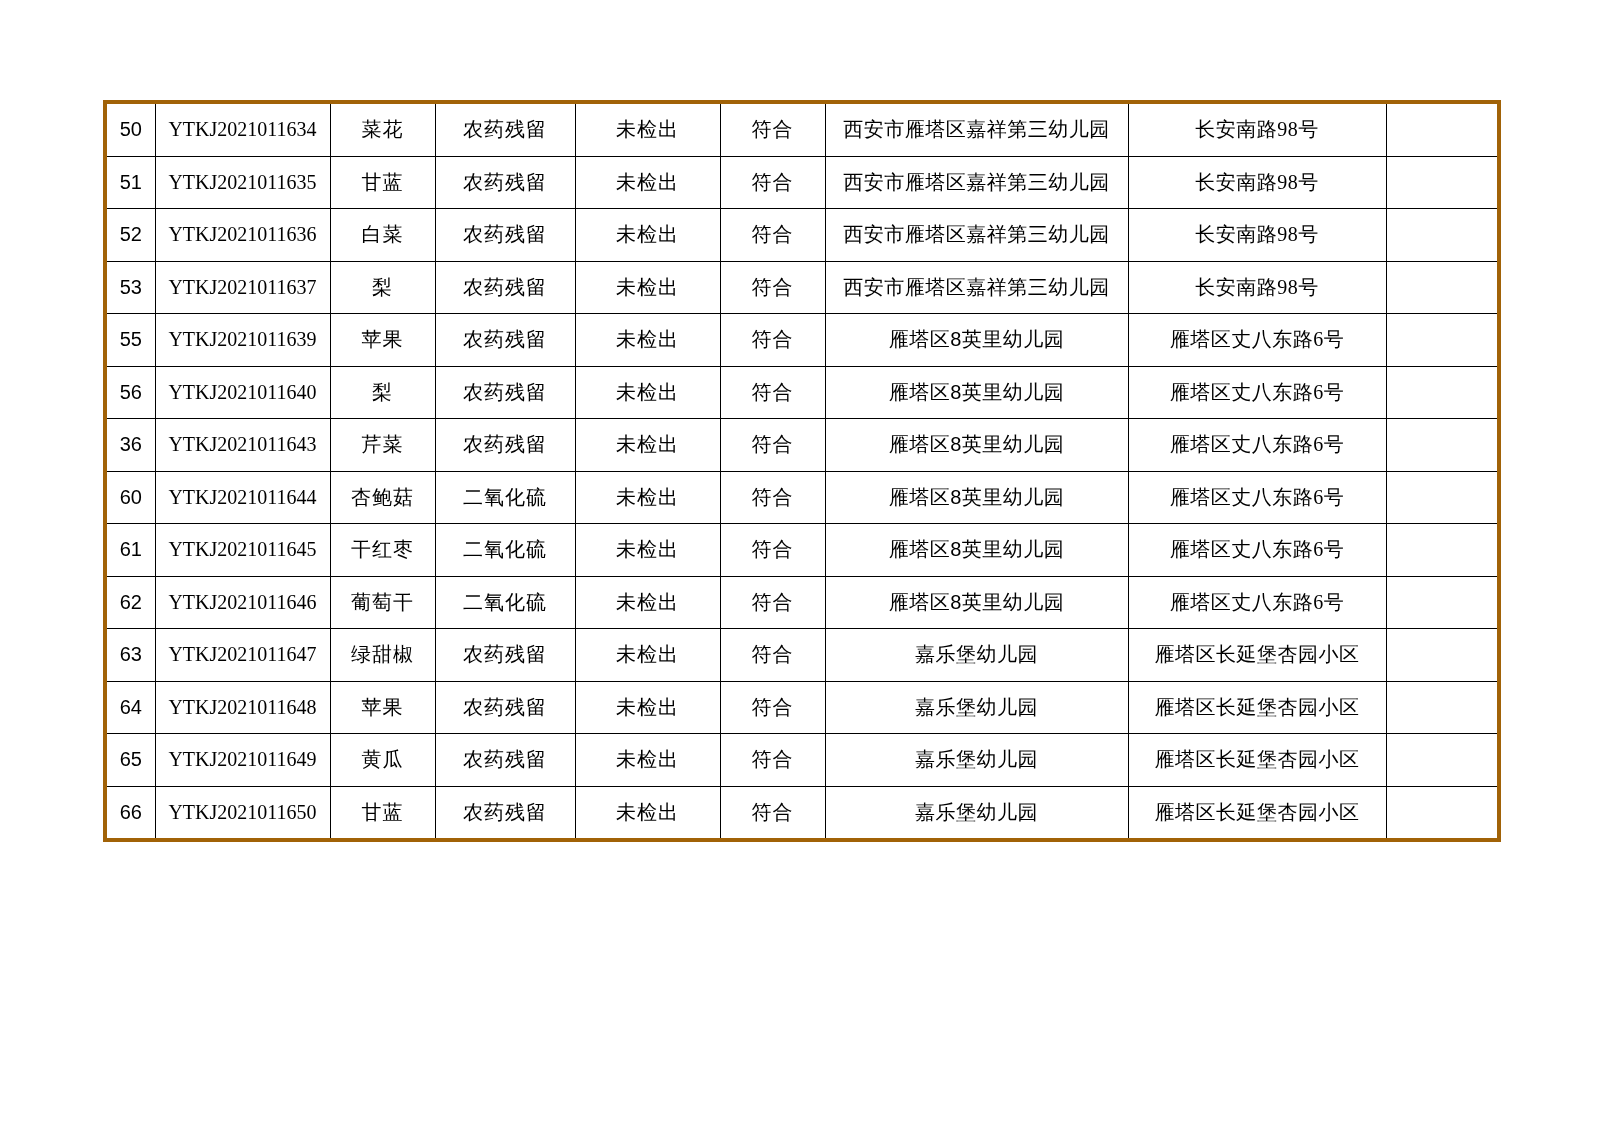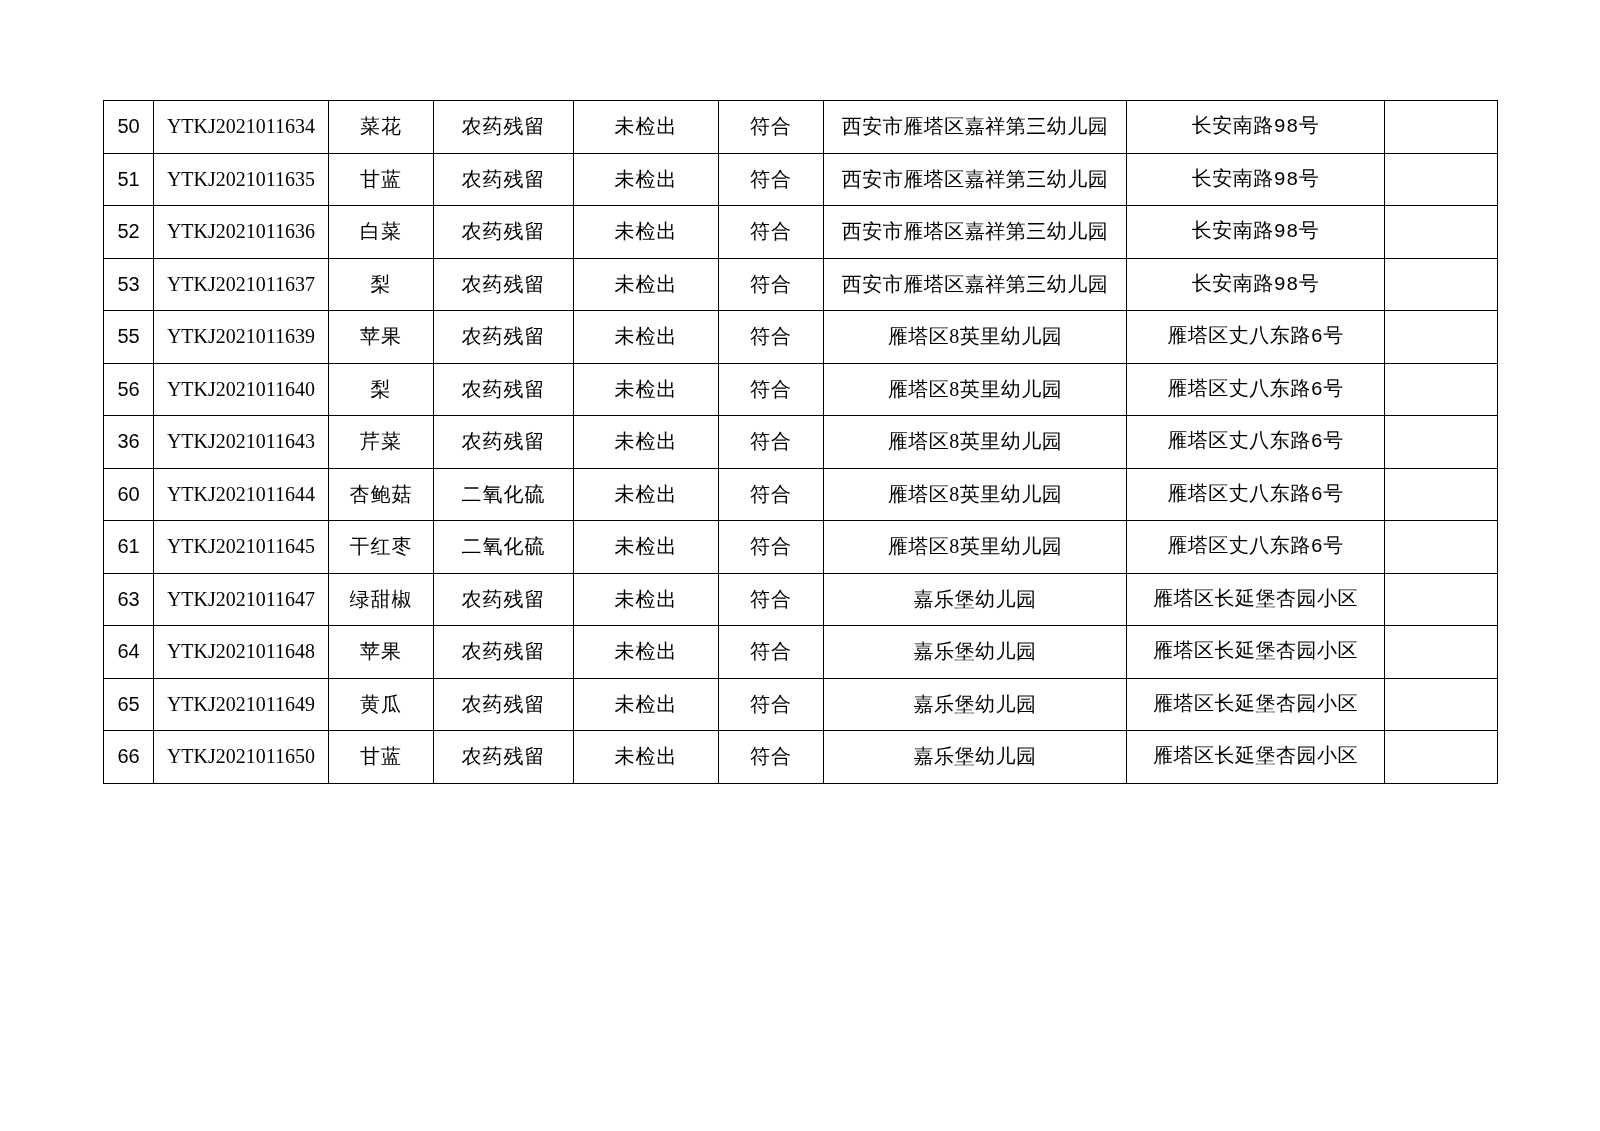--- a/index.html
+++ b/index.html
@@ -24,21 +24,21 @@
   .table-wrap {
     position: absolute;
     left: 103px;
     top: 100px;
     width: 1394px;
   }
   table.report {
     border-collapse: collapse;
     table-layout: fixed;
     width: 1394px;
-    border: 1px solid #a16207;
+    border: 4px solid #a16207;
   }
   table.report td {
     border: 1px solid #000;
     height: 51.5px;
     padding: 0 4px;
     text-align: center;
     vertical-align: middle;
     font-size: 20px;
     line-height: 1.15;
     white-space: nowrap;
@@ -63,26 +63,26 @@
   .cell-cn {
     font-family: "Liberation Serif", "DejaVu Serif", serif;
     font-size: 21px;
     letter-spacing: 1px;
   }
   .cell-idx {
     font-family: "Liberation Sans", "DejaVu Sans", sans-serif;
     font-size: 21px;
   }
   .cell-unit {
+    font-family: Liberation Sans, sans-serif;
+    font-size: 21px;
+    letter-spacing: 0.5px;
+  }
+  .cell-addr {
     font-family: Liberation Serif, serif;
-    font-size: 21px;
-    letter-spacing: 0.5px;
-  }
-  .cell-addr {
-    font-family: Liberation Mono, monospace;
     font-size: 21px;
     letter-spacing: 0.5px;
   }
 </style>
 </head>
 <body>
 
 <div class="page">
   <div class="table-wrap">
     <table class="report">
@@ -191,20 +191,31 @@
             <td class="cell-code">YTKJ2021011645</td>
             <td class="cell-cn">干红枣</td>
             <td class="cell-cn">二氧化硫</td>
             <td class="cell-cn">未检出</td>
             <td class="cell-cn">符合</td>
             <td class="cell-unit">雁塔区8英里幼儿园</td>
             <td class="cell-addr">雁塔区丈八东路6号</td>
             <td class="cell-cn"></td>
           </tr>
           <tr>
+            <td class="cell-idx">62</td>
+            <td class="cell-code">YTKJ2021011646</td>
+            <td class="cell-cn">葡萄干</td>
+            <td class="cell-cn">二氧化硫</td>
+            <td class="cell-cn">未检出</td>
+            <td class="cell-cn">符合</td>
+            <td class="cell-unit">雁塔区8英里幼儿园</td>
+            <td class="cell-addr">雁塔区丈八东路6号</td>
+            <td class="cell-cn"></td>
+          </tr>
+          <tr>
             <td class="cell-idx">63</td>
             <td class="cell-code">YTKJ2021011647</td>
             <td class="cell-cn">绿甜椒</td>
             <td class="cell-cn">农药残留</td>
             <td class="cell-cn">未检出</td>
             <td class="cell-cn">符合</td>
             <td class="cell-unit">嘉乐堡幼儿园</td>
             <td class="cell-addr">雁塔区长延堡杏园小区</td>
             <td class="cell-cn"></td>
           </tr>

